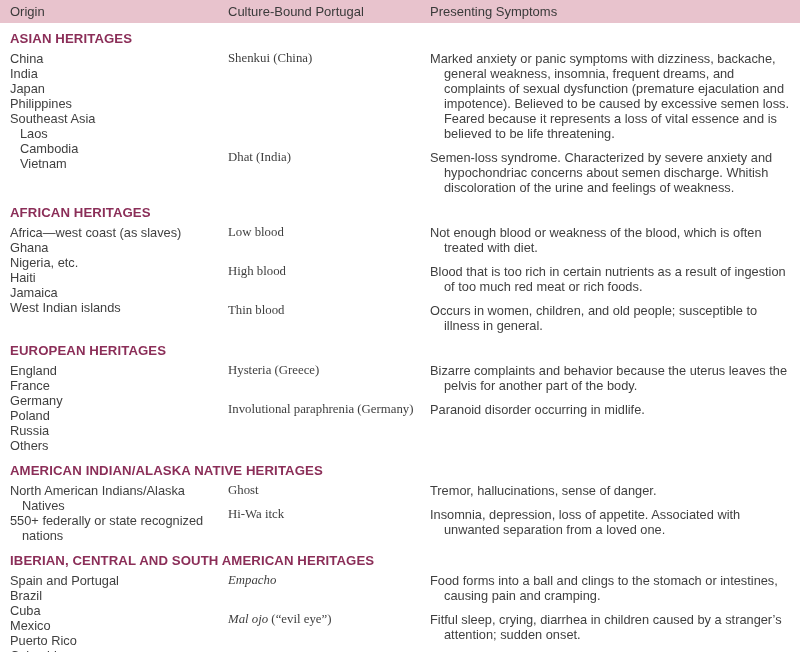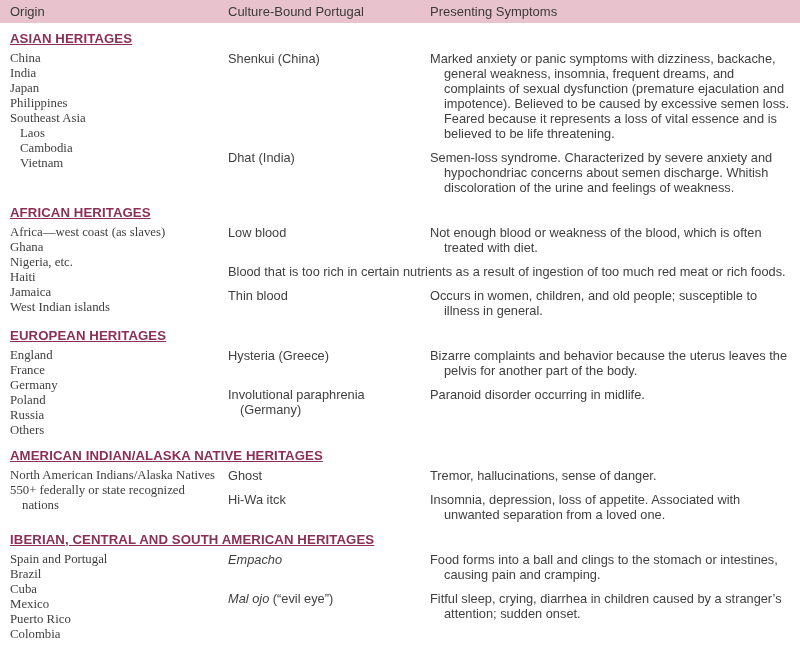--- a/index.html
+++ b/index.html
@@ -33,30 +33,29 @@
   .hc-syndrome{width:202px;flex:none;}
   .hc-symptoms{flex:1;}
   .section{margin-top:6px;}
   .section-heading{
     color:var(--section-heading);
     font-weight:bold;
     font-size:13.2px;
     line-height:16px;
     margin:8px 0 4px 10px;
     letter-spacing:.1px;
-    text-decoration:underline;
   }
   .section-body{display:flex;padding:0 8px 2px 10px;}
   .origins-list{width:218px;flex:none;padding-right:6px;}
-  .origin-item{padding-left:12px;text-indent:-12px;font-family:Liberation Serif, serif;}
+  .origin-item{padding-left:12px;text-indent:-12px;}
   .origin-item.indent-1{padding-left:22px;}
   .entries{flex:1;min-width:0;}
   .entry{display:flex;margin-bottom:9px;}
   .entry:last-child{margin-bottom:0;}
-  .syndrome{width:202px;flex:none;padding-left:12px;padding-right:10px;text-indent:-12px;}
+  .syndrome{width:202px;flex:none;padding-left:12px;padding-right:10px;text-indent:-12px;font-family:Liberation Serif, serif;}
   .symptoms{flex:1;min-width:0;padding-left:14px;text-indent:-14px;}
 </style>
 </head>
 <body>
 
 <div class="page">
   <div class="header-row">
     <div class="header-cell hc-origin">Origin</div>
     <div class="header-cell hc-syndrome">Culture-Bound Portugal</div>
     <div class="header-cell hc-symptoms">Presenting Symptoms</div>
@@ -97,20 +96,21 @@
             <div class="origin-item indent-0">Haiti</div>
             <div class="origin-item indent-0">Jamaica</div>
             <div class="origin-item indent-0">West Indian islands</div>
           </div>
           <div class="entries">
             <div class="entry">
               <div class="syndrome">Low blood</div>
               <div class="symptoms">Not enough blood or weakness of the blood, which is often treated with diet.</div>
             </div>
             <div class="entry">
+              <div class="syndrome">High blood</div>
               <div class="symptoms">Blood that is too rich in certain nutrients as a result of ingestion of too much red meat or rich foods.</div>
             </div>
             <div class="entry">
               <div class="syndrome">Thin blood</div>
               <div class="symptoms">Occurs in women, children, and old people; susceptible to illness in general.</div>
             </div>
           </div>
         </div>
       </div>
       <div class="section">

